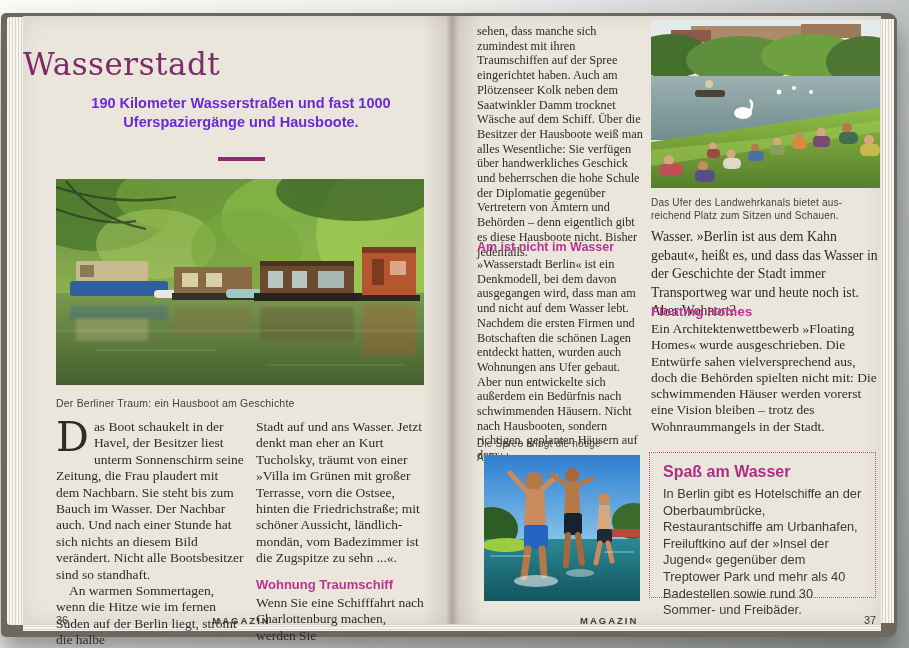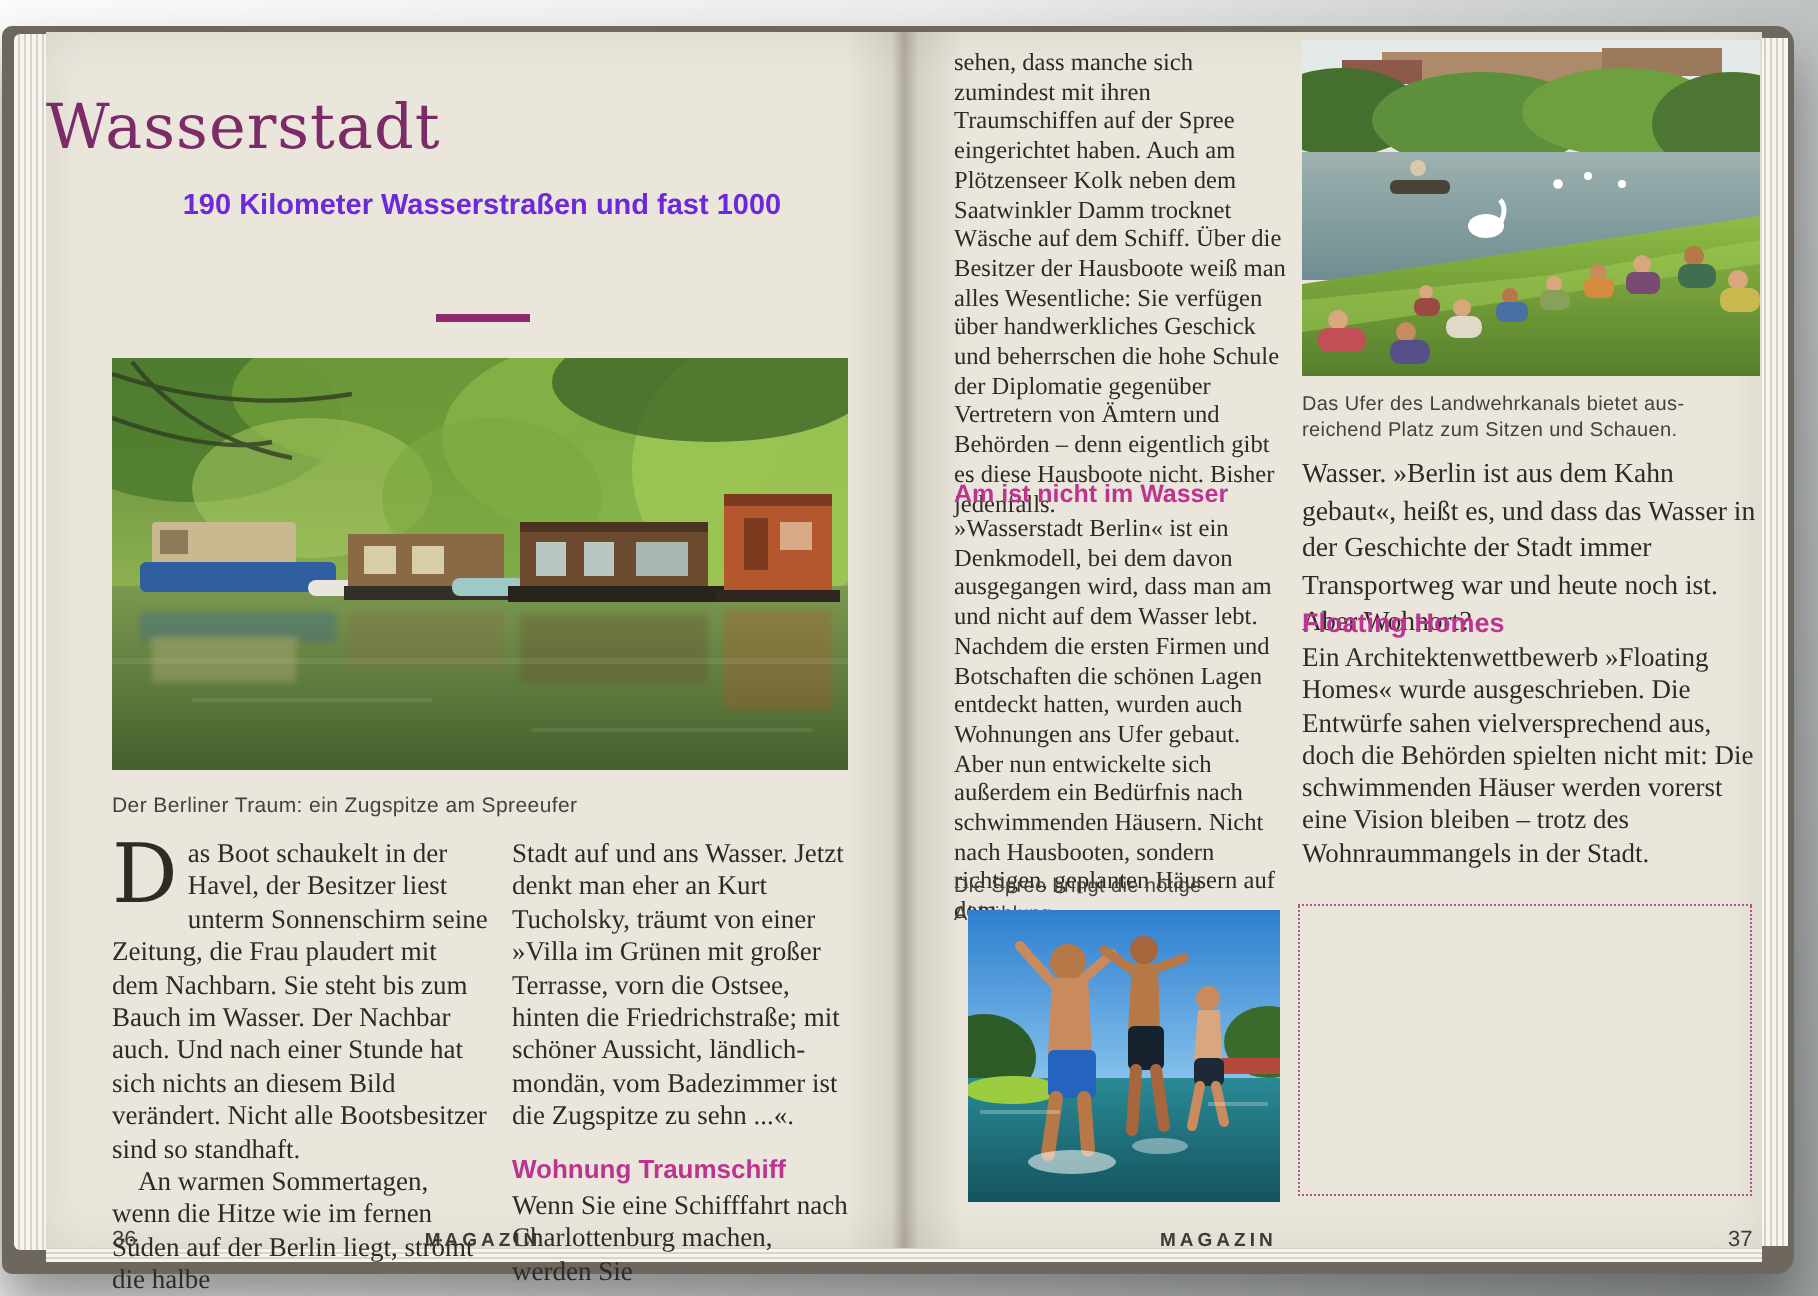--- a/index.html
+++ b/index.html
@@ -71,20 +71,21 @@
     <div class="edges-left" data-name="page-edge-stack-left"></div>
     <div class="edges-right" data-name="page-edge-stack-right"></div>
     <div class="edges-bottom" data-name="page-edge-stack-bottom"></div>
 
     <div class="spread" data-name="page-spread">
 
       <div class="page page-left" data-name="left-page">
         <div class="lp-title" data-name="page-title">Wasserstadt</div>
         <div class="lp-subtitle" data-name="page-subtitle">
           <div data-name="subtitle-line">190 Kilometer Wasserstraßen und fast 1000</div>
+          <div data-name="subtitle-line">Uferspaziergänge und Hausboote.</div>
         </div>
         <div class="lp-rule" data-name="title-rule"></div>
 
         <div class="photo" style="left:33px;top:163px;width:368px;height:206px;" data-name="houseboats-photo">
           <svg width="368" height="206" viewBox="0 0 368 206" data-name="houseboats-photo-art">
             <defs>
               <linearGradient id="fol" x1="0" y1="0" x2="0" y2="1">
                 <stop offset="0" stop-color="#5c8436"></stop>
                   <stop offset="1" stop-color="#8fb352"></stop>
               </linearGradient>
@@ -133,21 +134,21 @@
               <rect x="20" y="82" width="72" height="22" fill="#c9b98f"></rect>
               <rect x="118" y="88" width="78" height="28" fill="#8a6a44"></rect>
               <rect x="204" y="82" width="94" height="34" fill="#6b4a2e"></rect>
               <rect x="306" y="68" width="54" height="50" fill="#b4572f"></rect>
             </g>
             <rect x="0" y="150" width="368" height="3" fill="#ffffff" opacity=".08"></rect>
             <rect x="40" y="170" width="120" height="2" fill="#ffffff" opacity=".10"></rect>
             <rect x="210" y="185" width="140" height="2" fill="#ffffff" opacity=".08"></rect>
           </svg>
         </div>
-        <div class="cap lp-cap" data-name="houseboats-photo-caption">Der Berliner Traum: ein Zugspitze am Spreeufer</div>
+        <div class="cap lp-cap" data-name="houseboats-photo-caption">Der Berliner Traum: ein Hausboot am Geschichte</div>
 
         <div class="bodytxt lp-col lp-col1" data-name="body-column-1">
           <div data-name="paragraph"><span class="dropcap" data-name="drop-cap">D</span><span data-name="paragraph-text">as Boot schaukelt in der Havel, der Besitzer liest unterm Sonnenschirm seine Zeitung, die Frau plaudert mit dem Nachbarn. Sie steht bis zum Bauch im Wasser. Der Nachbar auch. Und nach einer Stunde hat sich nichts an diesem Bild verändert. Nicht alle Bootsbesitzer sind so standhaft.</span></div>
           <div class="indent" data-name="paragraph">An warmen Sommertagen, wenn die Hitze wie im fernen Süden auf der Berlin liegt, strömt die halbe</div>
         </div>
 
         <div class="bodytxt lp-col lp-col2" data-name="body-column-2">
           <div data-name="paragraph">Stadt auf und ans Wasser. Jetzt denkt man eher an Kurt Tucholsky, träumt von einer »Villa im Grünen mit großer Terrasse, vorn die Ostsee, hinten die Friedrichstraße; mit schöner Aussicht, ländlich-mondän, vom Badezimmer ist die Zugspitze zu sehn ...«.</div>
           <div class="mag-head" data-name="section-heading-wohnung-traumschiff">Wohnung Traumschiff</div>
           <div data-name="paragraph">Wenn Sie eine Schifffahrt nach Charlottenburg machen, werden Sie</div>
@@ -265,20 +266,22 @@
         <div class="cap rp-col2 rp-cap2" data-name="canal-photo-caption">
           <div data-name="caption-line">Das Ufer des Landwehrkanals bietet aus-</div>
           <div data-name="caption-line">reichend Platz zum Sitzen und Schauen.</div>
         </div>
 
         <div class="bodytxt rp-col2 rp-col2-p1" data-name="paragraph">Wasser. »Berlin ist aus dem Kahn gebaut«, heißt es, und dass das Wasser in der Geschichte der Stadt immer Transportweg war und heute noch ist. Aber Wohnort?</div>
         <div class="mag-head rp-col2 rp-h2" data-name="section-heading-floating-homes">Floating Homes</div>
         <div class="bodytxt rp-col2 rp-col2-p2" data-name="paragraph">Ein Architektenwettbewerb »Floating Homes« wurde ausgeschrieben. Die Entwürfe sahen vielversprechend aus, doch die Behörden spielten nicht mit: Die schwimmenden Häuser werden vorerst eine Vision bleiben – trotz des Wohnraummangels in der Stadt.</div>
 
         <div class="infobox" data-name="info-box-spass-am-wasser">
+          <div class="infobox-head" data-name="info-box-heading">Spaß am Wasser</div>
+          <div class="infobox-text" data-name="info-box-text">In Berlin gibt es Hotelschiffe an der Oberbaumbrücke, Restaurantschiffe am Urbanhafen, Freiluftkino auf der »Insel der Jugend« gegenüber dem Treptower Park und mehr als 40 Badestellen sowie rund 30 Sommer- und Freibäder.</div>
         </div>
 
         <div class="footer-mag rp-mag" data-name="running-footer-right">MAGAZIN</div>
         <div class="footer-num rp-num" data-name="page-number-right">37</div>
       </div>
 
       <div class="gutter" data-name="book-gutter-shadow"></div>
     </div>
   </div>
 </div>

